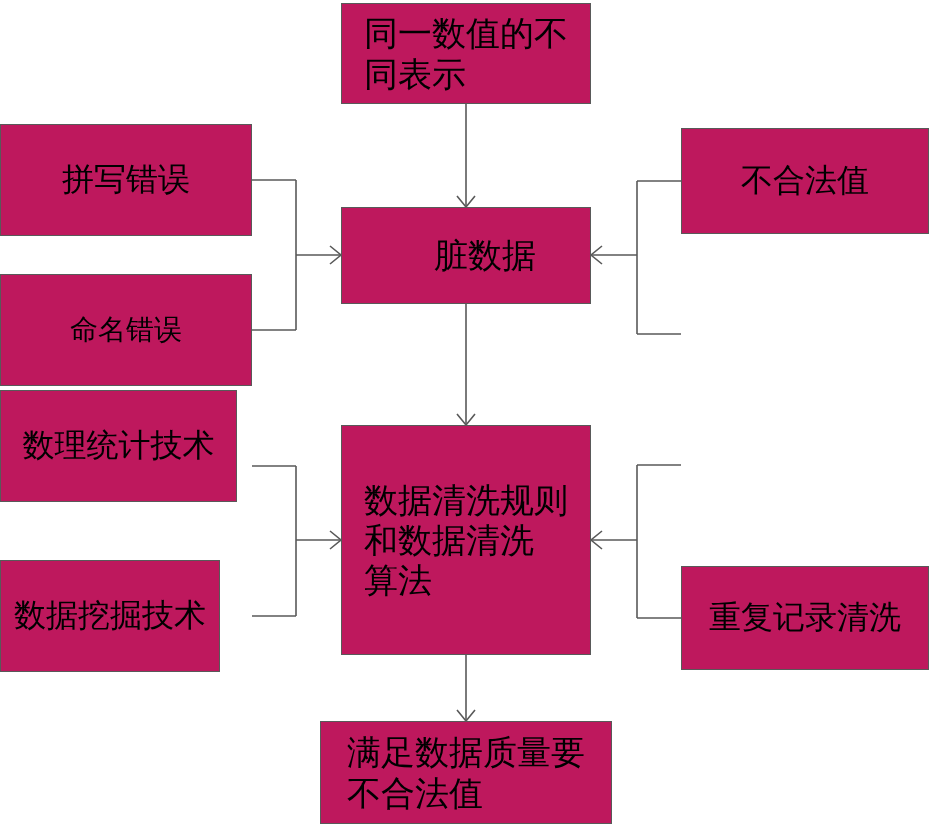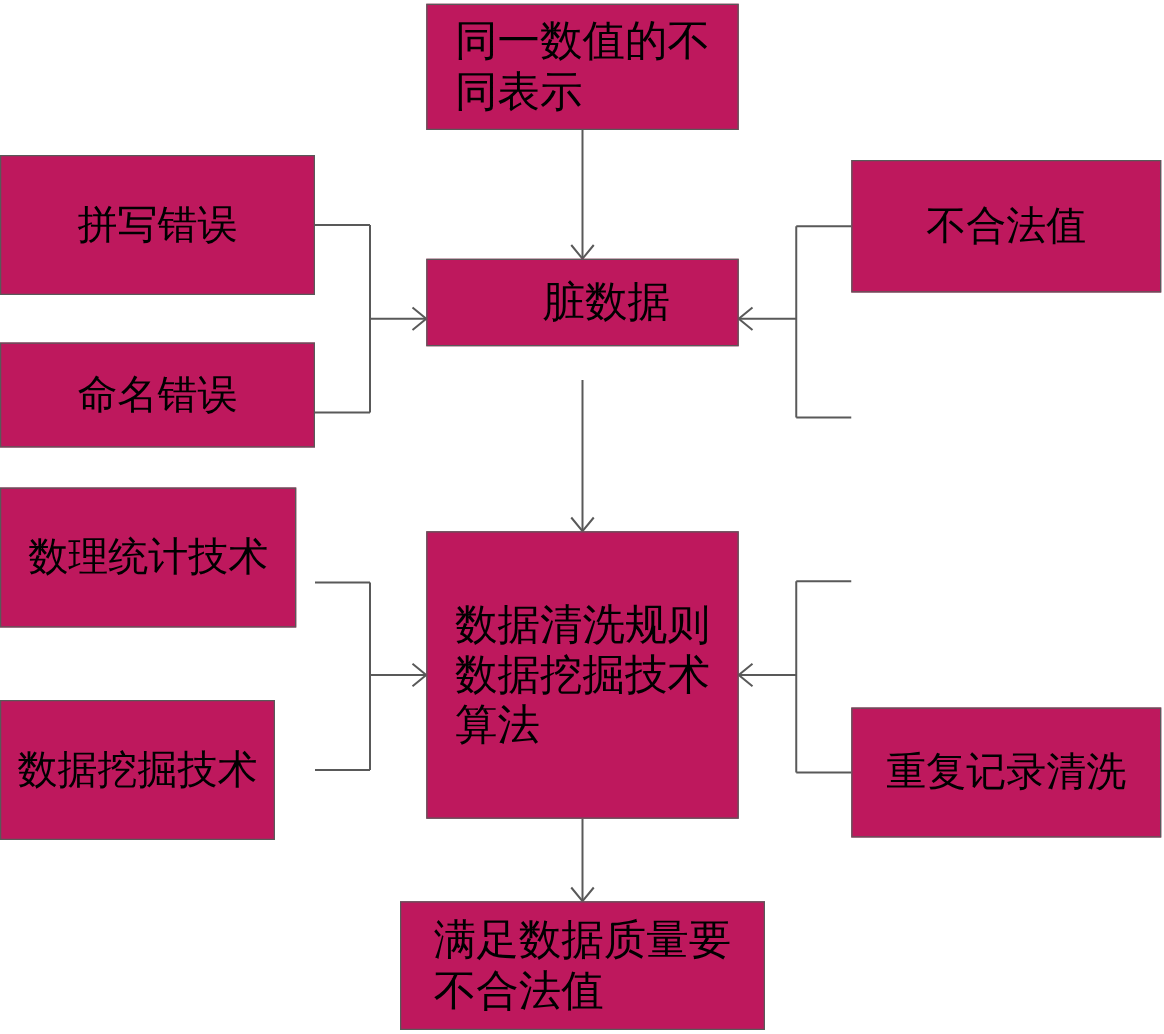--- a/index.html
+++ b/index.html
@@ -30,26 +30,26 @@
     line-height: 1.18;
     z-index: 2;
   }
   .node .label {
     display: block;
     padding: 0 6px;
     white-space: pre-line;
   }
   
   #n-top      { left: 341px; top: 3px;   width: 250px; height: 101px; font-size: 34px; }
-  #n-dirty    { left: 341px; top: 207px; width: 250px; height: 70px;  font-size: 34px; padding-left: 38px; }
+  #n-dirty    { left: 341px; top: 207px; width: 250px; height: 97px;  font-size: 34px; padding-left: 38px; }
   #n-rules    { left: 341px; top: 425px; width: 250px; height: 230px; font-size: 34px; }
   #n-result   { left: 320px; top: 721px; width: 292px; height: 103px; font-size: 34px; }
 
   #n-spell    { left: 0px;   top: 124px; width: 252px; height: 112px; font-size: 32px; }
-  #n-naming   { left: 0px;   top: 274px; width: 252px; height: 84px; font-size: 32px; }
+  #n-naming   { left: 0px;   top: 274px; width: 252px; height: 112px; font-size: 28px; }
   #n-stat     { left: 0px;   top: 390px; width: 237px; height: 112px; font-size: 32px; }
   #n-mining   { left: 0px;   top: 560px; width: 220px; height: 112px; font-size: 32px; }
 
   #n-illegal  { left: 681px; top: 128px; width: 248px; height: 106px; font-size: 32px; }
   #n-null     { left: 681px; top: 283px; width: 250px; height: 103px; font-size: 32px; }
   #n-attr     { left: 681px; top: 412px; width: 250px; height: 105px; font-size: 32px; }
   #n-dup      { left: 681px; top: 566px; width: 248px; height: 104px; font-size: 32px; }
 
   
   #wires {
@@ -152,21 +152,21 @@
   <div class="node" id="n-stat">
     <span class="label">数理统计技术</span>
   </div>
 
   <div class="node" id="n-mining">
     <span class="label">数据挖掘技术</span>
   </div>
 
   <div class="node" id="n-rules">
     <span class="label">数据清洗规则
-数据挖掘技术
+和数据清洗
 算法</span>
   </div>
 
 
   <div class="node" id="n-dup">
     <span class="label">重复记录清洗</span>
   </div>
 
   <div class="node" id="n-result">
     <span class="label">满足数据质量要

